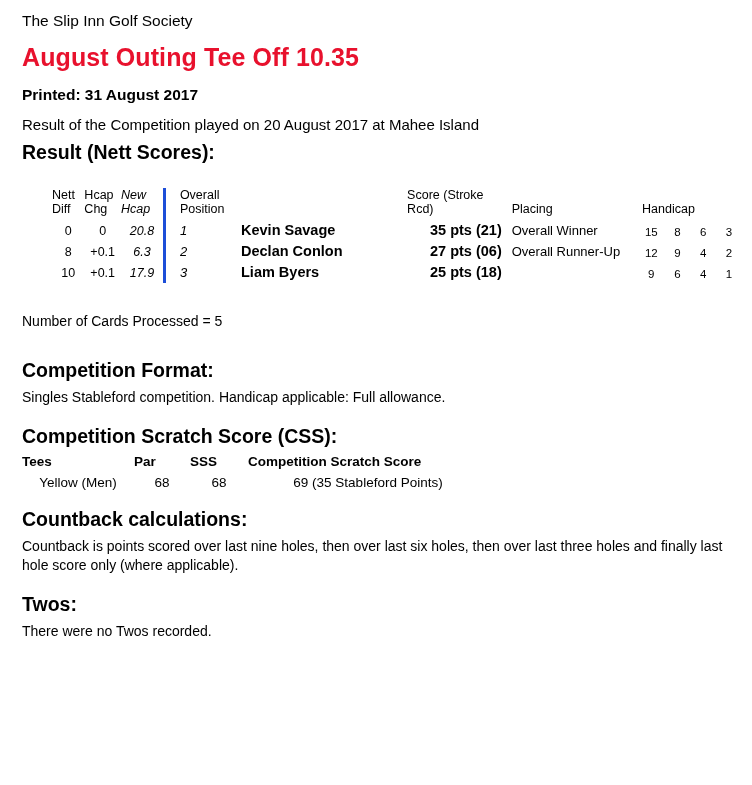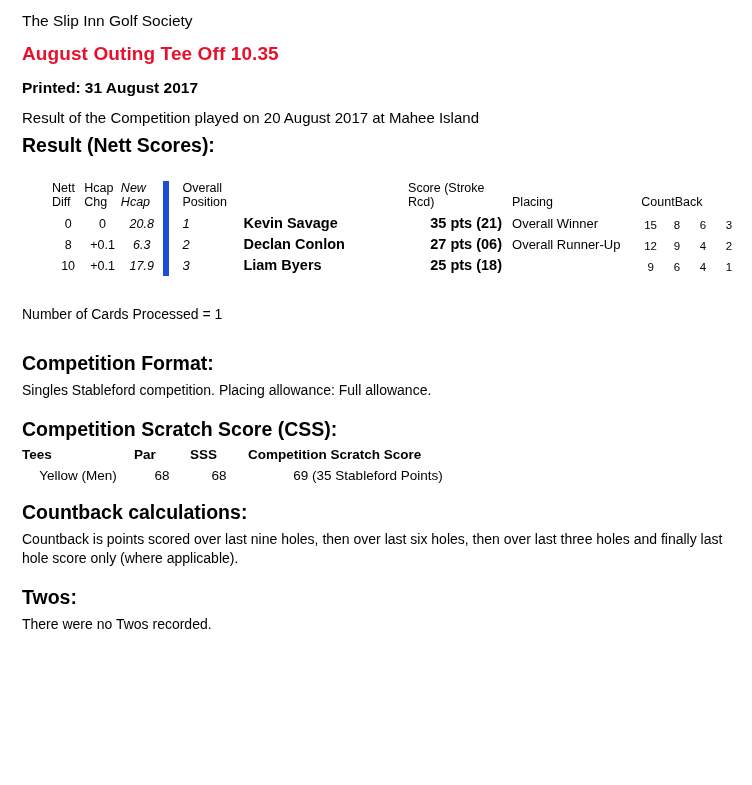--- a/index.html
+++ b/index.html
@@ -21,21 +21,21 @@
     width: 752px;
   }
   .society-name {
     font-size: 15.5px;
     line-height: 1.2;
     margin: 4px 0 12px 0;
   }
   .outing-title {
     color: #e8112d;
     font-weight: bold;
-    font-size: 19px;
+    font-size: 25px;
     margin: 0 0 14px 0;
     letter-spacing: 0.1px;
   }
   .printed {
     font-size: 15.5px;
     font-weight: bold;
     margin: 0 0 12px 0;
   }
   .result-line {
     font-size: 15px;
@@ -70,21 +70,21 @@
     font-size: 12.5px;
     color: #000;
   }
   table.results td {
     padding: 2px 0 3px 0;
     vertical-align: bottom;
   }
   .c-nett    { width: 34px; text-align: center; }
   .c-hcapchg { width: 38px; text-align: center; }
   .c-newhcap { width: 44px; text-align: center; font-style: italic; }
-  .c-pos     { width: 64px; text-align: left; padding-left: 14px !important; border-left: 6px solid #1d4ed8; }
+  .c-pos     { width: 64px; text-align: left; padding-left: 14px !important; border-left: 3px solid #1d4ed8; }
   .c-name    { width: 186px; text-align: left; }
   .c-score   { width: 104px; text-align: right; }
   .c-placing { width: 140px; text-align: left; padding-left: 10px !important; }
   .c-cb      { width: 28px; text-align: center; }
   .c-cb-head { text-align: left; padding-left: 4px !important; }
 
   .hdr-two-line { line-height: 1.15; }
   .pos-num {
     font-style: italic;
     font-size: 13px;
@@ -172,21 +172,21 @@
             <span>New</span><br>
             <span>Hcap</span>
           </th>
           <th class="c-pos hdr-two-line">
             <span>Overall</span><br>
             <span>Position</span>
           </th>
           <th class="c-name"></th>
           <th class="c-score">Score (Stroke Rcd)</th>
           <th class="c-placing">Placing</th>
-          <th class="c-cb c-cb-head" colspan="4">CountBack</th>
+          <th class="c-cb c-cb-head" colspan="4">Handicap</th>
         </tr>
       </thead>
       <tbody>
         <tr>
           <td class="c-nett numcol">0</td>
           <td class="c-hcapchg numcol">0</td>
           <td class="c-newhcap numcol">20.8</td>
           <td class="c-pos pos-num">1</td>
           <td class="c-name player-name">Kevin Savage</td>
           <td class="c-score score-val">35 pts (21)</td>
@@ -219,25 +219,25 @@
           <td class="c-placing placing-val"></td>
           <td class="c-cb cb-val">9</td>
           <td class="c-cb cb-val">6</td>
           <td class="c-cb cb-val">4</td>
           <td class="c-cb cb-val">1</td>
         </tr>
       </tbody>
     </table>
   </div>
 
-  <div class="cards-processed">Number of Cards Processed = 1</div>
+  <div class="cards-processed">Number of Cards Processed = 5</div>
 
   <div class="block">
     <h2 class="section-head">Competition Format:</h2>
-    <p class="body-text">Singles Stableford competition. Placing allowance: Full allowance.</p>
+    <p class="body-text">Singles Stableford competition. Handicap applicable: Full allowance.</p>
   </div>
 
   <div class="block-tight">
     <h2 class="section-head">Competition Scratch Score (CSS):</h2>
     <table class="css-table">
       <thead>
         <tr>
           <th class="cw-tees">Tees</th>
           <th class="cw-par">Par</th>
           <th class="cw-sss">SSS</th>

